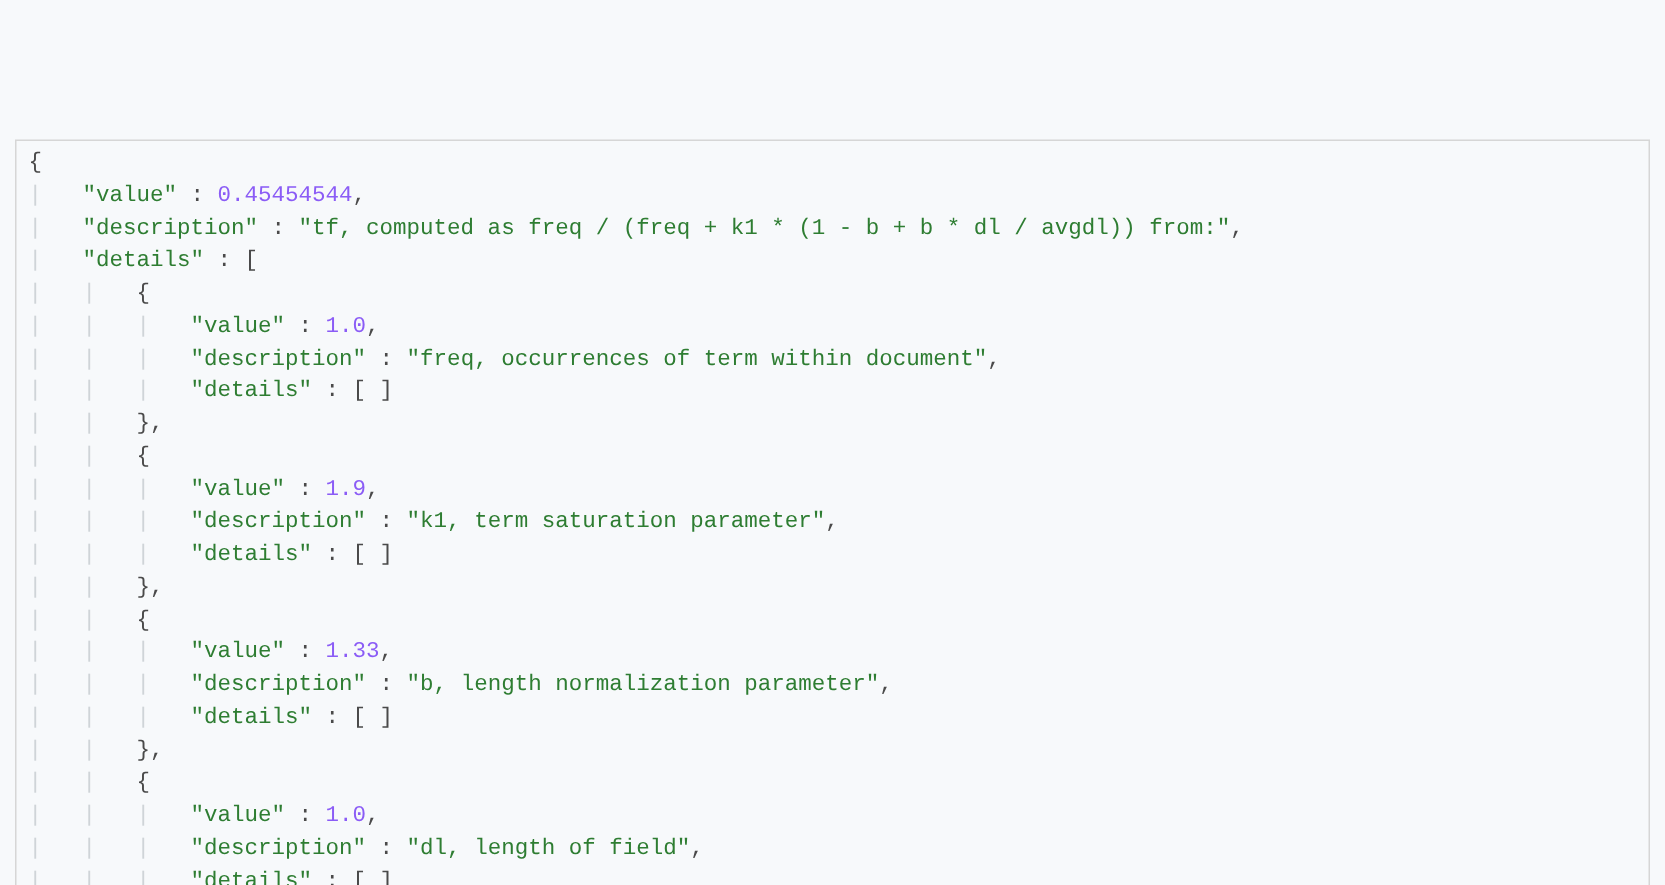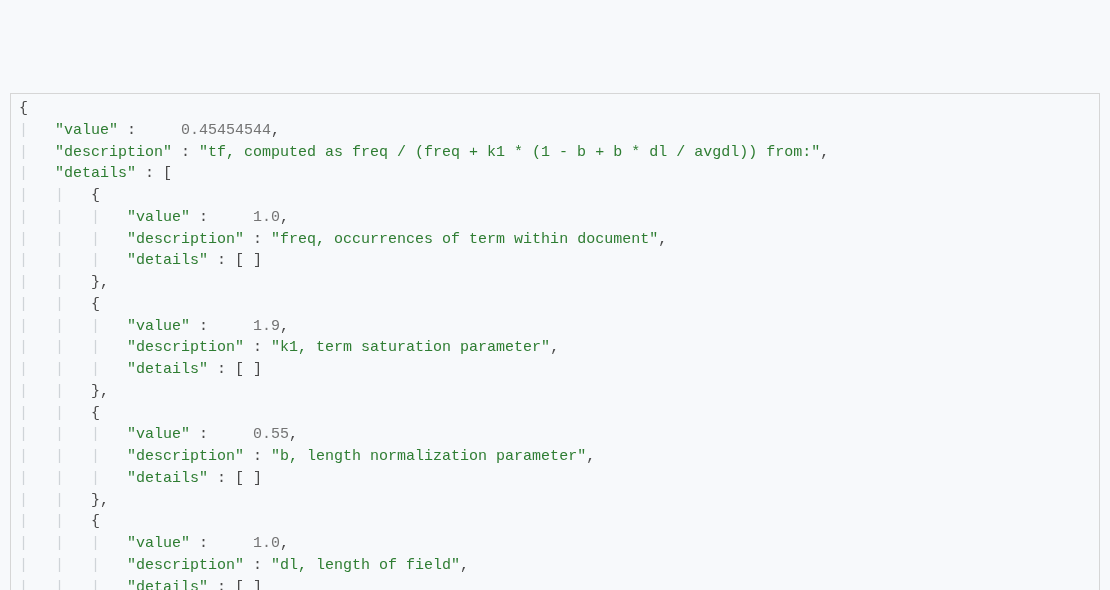--- a/index.html
+++ b/index.html
@@ -14,21 +14,21 @@
     position: relative;
   }
   .code-wrap {
     border: 1px solid #d6d6d6;
     background: #f7f9fb;
     padding: 4px 8px 8px 8px;
     overflow: auto;
   }
   .key { color: #2e7d32; }
   .str { color: #2e7d32; }
-  .num { color: #737373; margin-left: 36px; }
+  .num { color: #8b5cf6; }
   .pun { color: #4a4a4a; }
   .brace { color: #4a4a4a; }
   .guide { color: #cfd4d8; }
 </style>
 </head>
 <body>
 
 
 
 <div class="code-wrap"><span class="brace">{</span>
@@ -39,21 +39,21 @@
 <span class="guide">|   |   |   </span><span class="key">"value"</span><span class="pun"> : </span><span class="num">1.0</span><span class="pun">,</span>
 <span class="guide">|   |   |   </span><span class="key">"description"</span><span class="pun"> : </span><span class="str">"freq, occurrences of term within document"</span><span class="pun">,</span>
 <span class="guide">|   |   |   </span><span class="key">"details"</span><span class="pun"> : </span><span class="pun">[ ]</span>
 <span class="guide">|   |   </span><span class="brace">}</span><span class="pun">,</span>
 <span class="guide">|   |   </span><span class="brace">{</span>
 <span class="guide">|   |   |   </span><span class="key">"value"</span><span class="pun"> : </span><span class="num">1.9</span><span class="pun">,</span>
 <span class="guide">|   |   |   </span><span class="key">"description"</span><span class="pun"> : </span><span class="str">"k1, term saturation parameter"</span><span class="pun">,</span>
 <span class="guide">|   |   |   </span><span class="key">"details"</span><span class="pun"> : </span><span class="pun">[ ]</span>
 <span class="guide">|   |   </span><span class="brace">}</span><span class="pun">,</span>
 <span class="guide">|   |   </span><span class="brace">{</span>
-<span class="guide">|   |   |   </span><span class="key">"value"</span><span class="pun"> : </span><span class="num">0.55</span><span class="pun">,</span>
+<span class="guide">|   |   |   </span><span class="key">"value"</span><span class="pun"> : </span><span class="num">1.33</span><span class="pun">,</span>
 <span class="guide">|   |   |   </span><span class="key">"description"</span><span class="pun"> : </span><span class="str">"b, length normalization parameter"</span><span class="pun">,</span>
 <span class="guide">|   |   |   </span><span class="key">"details"</span><span class="pun"> : </span><span class="pun">[ ]</span>
 <span class="guide">|   |   </span><span class="brace">}</span><span class="pun">,</span>
 <span class="guide">|   |   </span><span class="brace">{</span>
 <span class="guide">|   |   |   </span><span class="key">"value"</span><span class="pun"> : </span><span class="num">1.0</span><span class="pun">,</span>
 <span class="guide">|   |   |   </span><span class="key">"description"</span><span class="pun"> : </span><span class="str">"dl, length of field"</span><span class="pun">,</span>
 <span class="guide">|   |   |   </span><span class="key">"details"</span><span class="pun"> : </span><span class="pun">[ ]</span>
 
 
 

